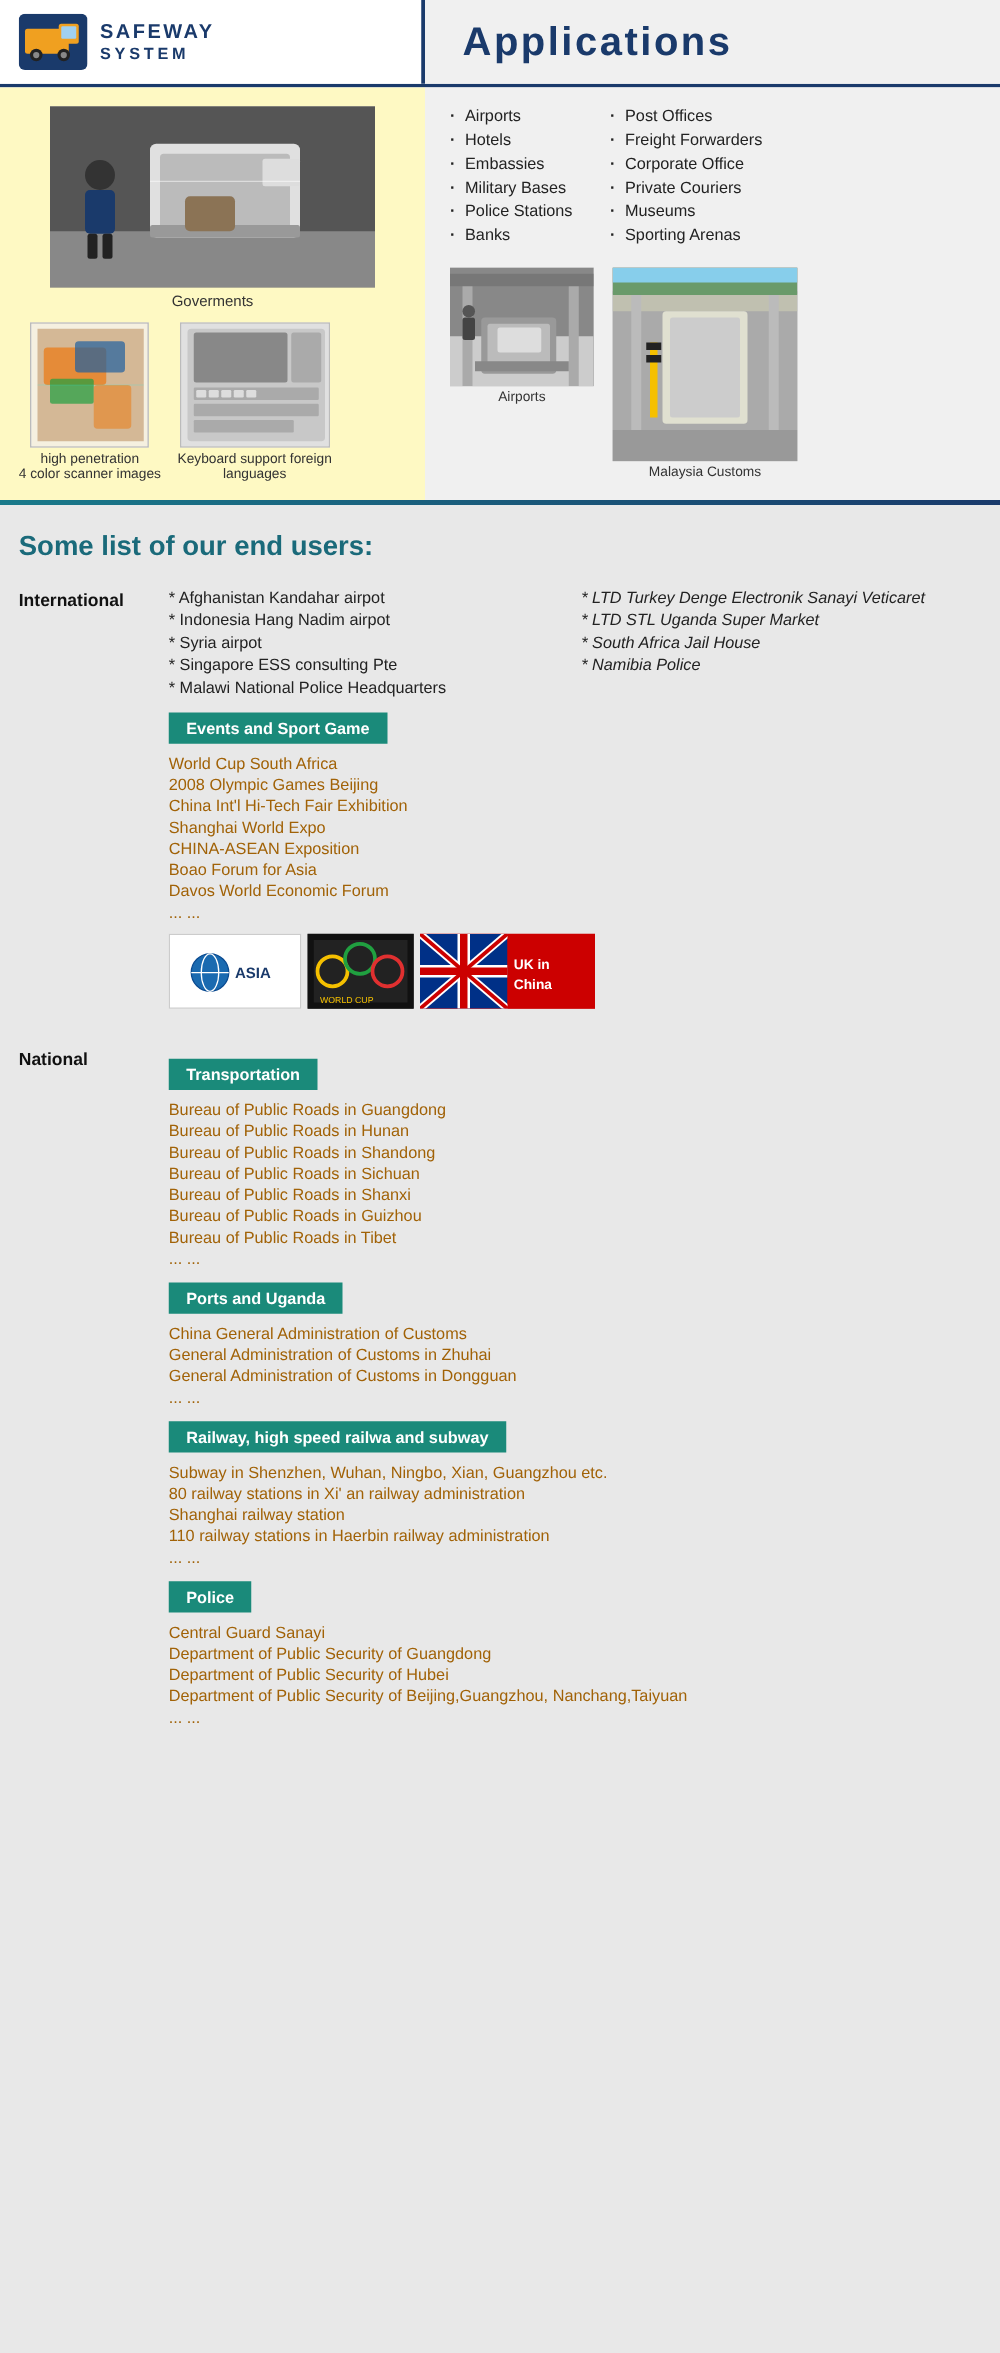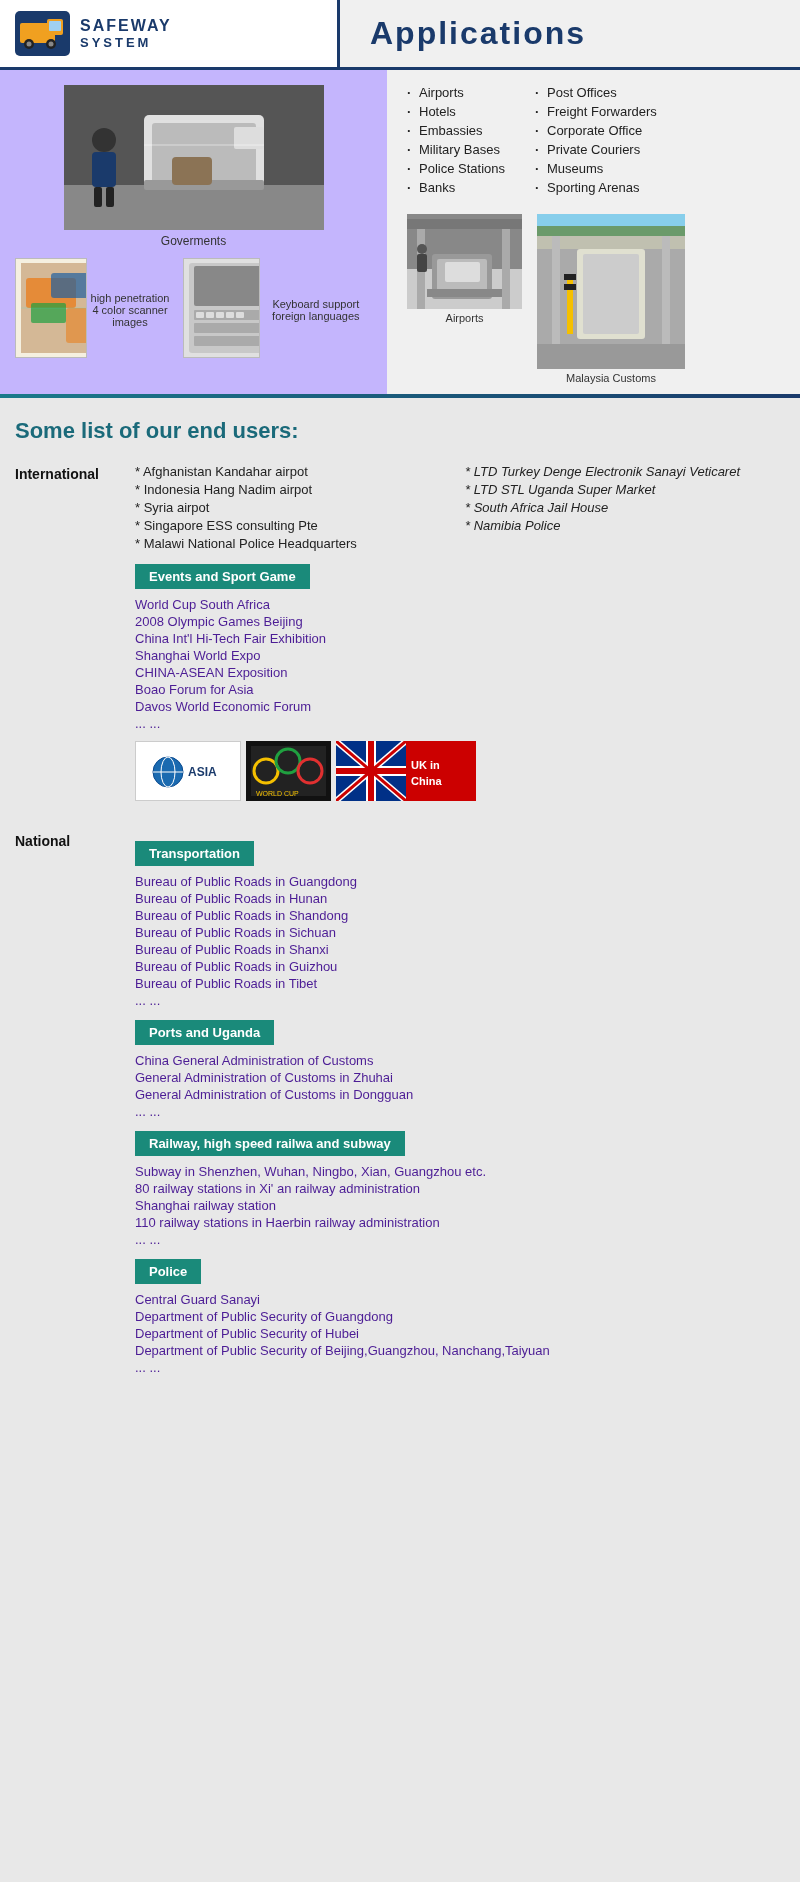--- a/index.html
+++ b/index.html
@@ -37,43 +37,44 @@
       color: #1a3a6b;
       letter-spacing: 2px;
     }
 
     
     .applications-section {
       display: flex;
       background: #f0f0f0;
     }
     .app-left {
-      width: 387px;
+      width: 340px;
       padding: 15px;
-      background: #c4b5fd;
+      background: #fef9c3;
     }
     .app-right {
       flex: 1;
       padding: 10px 20px;
       background: #f0f0f0;
     }
     .img-caption {
       text-align: center;
       font-size: 12px;
       color: #333;
       margin-top: 4px;
       margin-bottom: 10px;
     }
     .app-small-imgs {
       display: flex;
       gap: 10px;
       margin-top: 5px;
     }
     .small-img-wrap {
       display: flex;
+      flex-direction: column;
       align-items: center;
       justify-content: space-between;
     }
     .small-img {
       background: #ddd;
       border: 1px solid #bbb;
       display: flex;
       align-items: center;
       justify-content: center;
       overflow: hidden;
@@ -208,21 +209,21 @@
     }
     .tag-btn-railway {
       background: #1a8a7a;
     }
     .tag-btn-police {
       background: #1a8a7a;
     }
 
     .detail-item {
       font-size: 13px;
-      color: #4c1d95;
+      color: #a16207;
       margin-bottom: 2px;
     }
 
     
     .event-img-row {
       display: flex;
       gap: 5px;
       margin-top: 10px;
       margin-bottom: 10px;
     }

